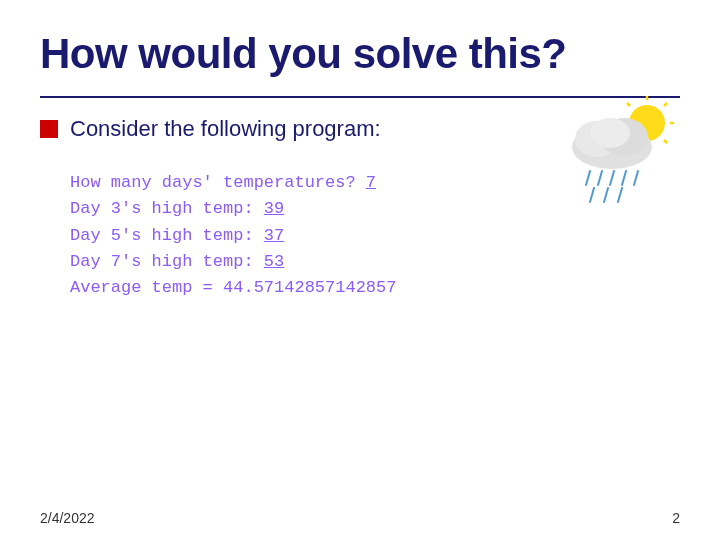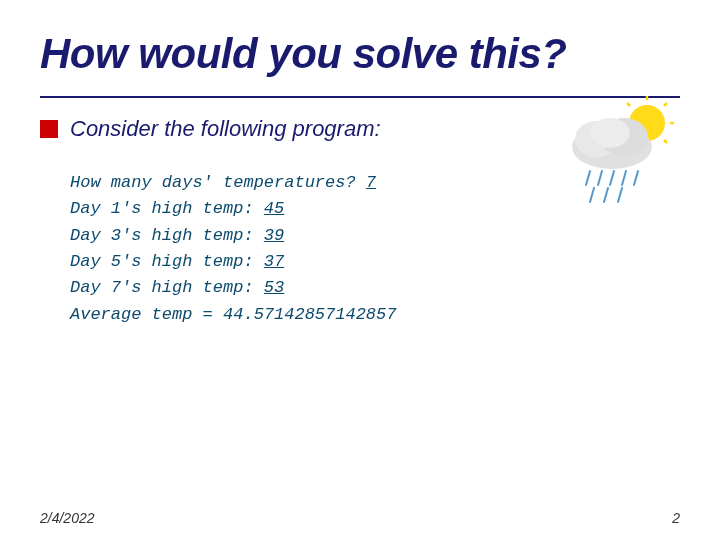--- a/index.html
+++ b/index.html
@@ -12,21 +12,20 @@
       overflow: hidden;
       position: relative;
     }
 
     .slide {
       width: 720px;
       height: 540px;
       background: #ffffff;
       padding: 30px 40px 20px 40px;
       position: relative;
-      font-style: italic;
     }
 
     .title {
       font-size: 42px;
       font-weight: bold;
       color: #1a1a6e;
       margin-bottom: 18px;
       letter-spacing: -0.5px;
     }
 
@@ -54,21 +53,21 @@
 
     .bullet-text {
       font-size: 22px;
       color: #1a1a6e;
       font-weight: normal;
     }
 
     .code-block {
       font-family: 'Courier New', Courier, monospace;
       font-size: 17px;
-      color: #0c4a6e;
+      color: #8b5cf6;
       margin-left: 30px;
       line-height: 1.55;
       margin-top: 6px;
     }
 
     .code-block .underline {
       text-decoration: underline;
     }
 
     .footer {
@@ -132,23 +131,20 @@
       <line x1="56" y1="93" x2="52" y2="107" stroke="#5599cc" stroke-width="2" stroke-linecap="round"></line>
       <line x1="70" y1="93" x2="66" y2="107" stroke="#5599cc" stroke-width="2" stroke-linecap="round"></line>
     </svg>
   </div>
 
   <div class="code-block">
     <div>
       How many days' temperatures? <span class="underline">7</span>
     </div>
     <div>
-      Day 1's high temp: <span class="underline">45</span>
-    </div>
-    <div>
       Day 3's high temp: <span class="underline">39</span>
     </div>
     <div>
       Day 5's high temp: <span class="underline">37</span>
     </div>
     <div>
       Day 7's high temp: <span class="underline">53</span>
     </div>
     <div>
       Average temp = 44.571428571428​57

